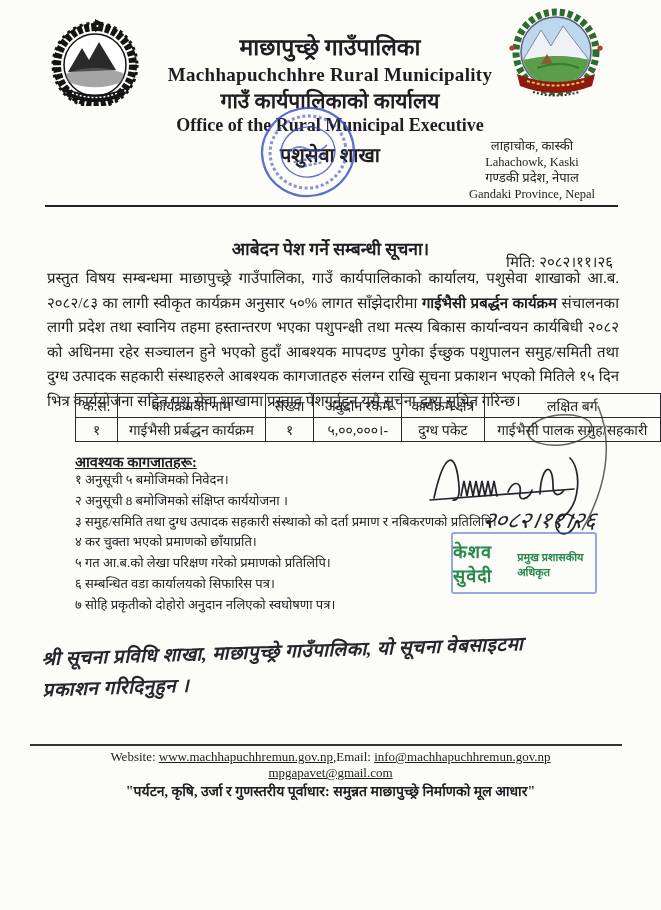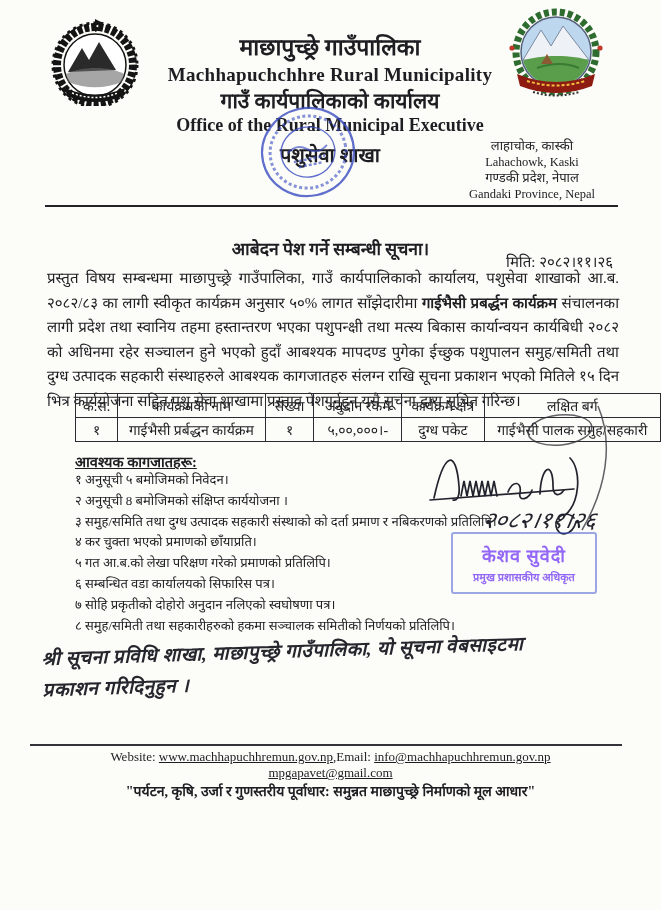--- a/index.html
+++ b/index.html
@@ -34,22 +34,22 @@
   
   .docs-heading{position:absolute;left:75px;top:451px;font-size:14.5px;font-weight:bold;text-decoration:underline;}
   .docs-list{position:absolute;left:75px;top:470px;width:420px;font-size:13px;line-height:20.8px;}
   .docs-list div{white-space:nowrap;}
   
   .pen-marks{position:absolute;left:498px;top:404px;width:135px;height:130px;}
   .signature{position:absolute;left:424px;top:436px;width:212px;height:108px;}
   .stamp-box{
     position:absolute;left:451px;top:532px;width:142px;height:58px;
     border:2px solid rgba(62,82,205,.55);border-radius:3px;
-    display:flex;flex-direction:column;align-items:center;justify-content:center;
-    color:#8b5cf6;opacity:.92;
+    display:flex;flex-direction:row;align-items:center;justify-content:center;
+    color:#15803d;opacity:.92;
   }
   .stamp-name{font-size:18px;font-weight:bold;letter-spacing:1px;}
   .stamp-title{font-size:11px;font-weight:bold;margin-top:2px;}
   
   .hand-note{
     position:absolute;left:42px;top:634px;width:590px;
     transform:rotate(-1.8deg);
     font-style:italic;font-weight:600;font-size:19px;line-height:31px;
     color:#26262e;letter-spacing:.5px;
   }
@@ -167,21 +167,20 @@
 
   <div class="docs-heading">आवश्यक कागजातहरू:</div>
   <div class="docs-list">
     <div>१ अनुसूची ५ बमोजिमको निवेदन।</div>
     <div>२ अनुसूची 8 बमोजिमको संक्षिप्त कार्ययोजना ।</div>
     <div>३ समुह/समिति तथा दुग्ध उत्पादक सहकारी संस्थाको को दर्ता प्रमाण र नबिकरणको प्रतिलिपि।</div>
     <div>४ कर चुक्ता भएको प्रमाणको छाँयाप्रति।</div>
     <div>५ गत आ.ब.को लेखा परिक्षण गरेको प्रमाणको प्रतिलिपि।</div>
     <div>६ सम्बन्धित वडा कार्यालयको सिफारिस पत्र।</div>
     <div>७ सोहि प्रकृतीको दोहोरो अनुदान नलिएको स्वघोषणा पत्र।</div>
-    <div>८ समुह/समिती तथा सहकारीहरुको हकमा सञ्चालक समितीको निर्णयको प्रतिलिपि।</div>
   </div>
 
   <svg class="signature" viewBox="0 0 212 108">
     <g fill="none" stroke="#23232e" stroke-width="1.7" stroke-linecap="round">
       <path d="M10,62 C20,16 32,12 35,50 C36,60 33,65 29,64"></path>
       <path d="M37,60 l3,-15 l3,15 l3,-15 l3,15 l3,-15 l3,15 l3,-15 l3,15 l3,-15 l3,15 l3,-15 l3,15"></path>
       <path d="M84,56 c5,-12 14,-11 12,1 c-2,9 9,7 12,-3"></path>
       <path d="M116,58 c1,-28 13,-34 13,-8 c0,10 6,11 11,4"></path>
       <path d="M6,64 L150,53"></path>
       <path d="M146,22 c12,12 10,46 -6,58"></path>

